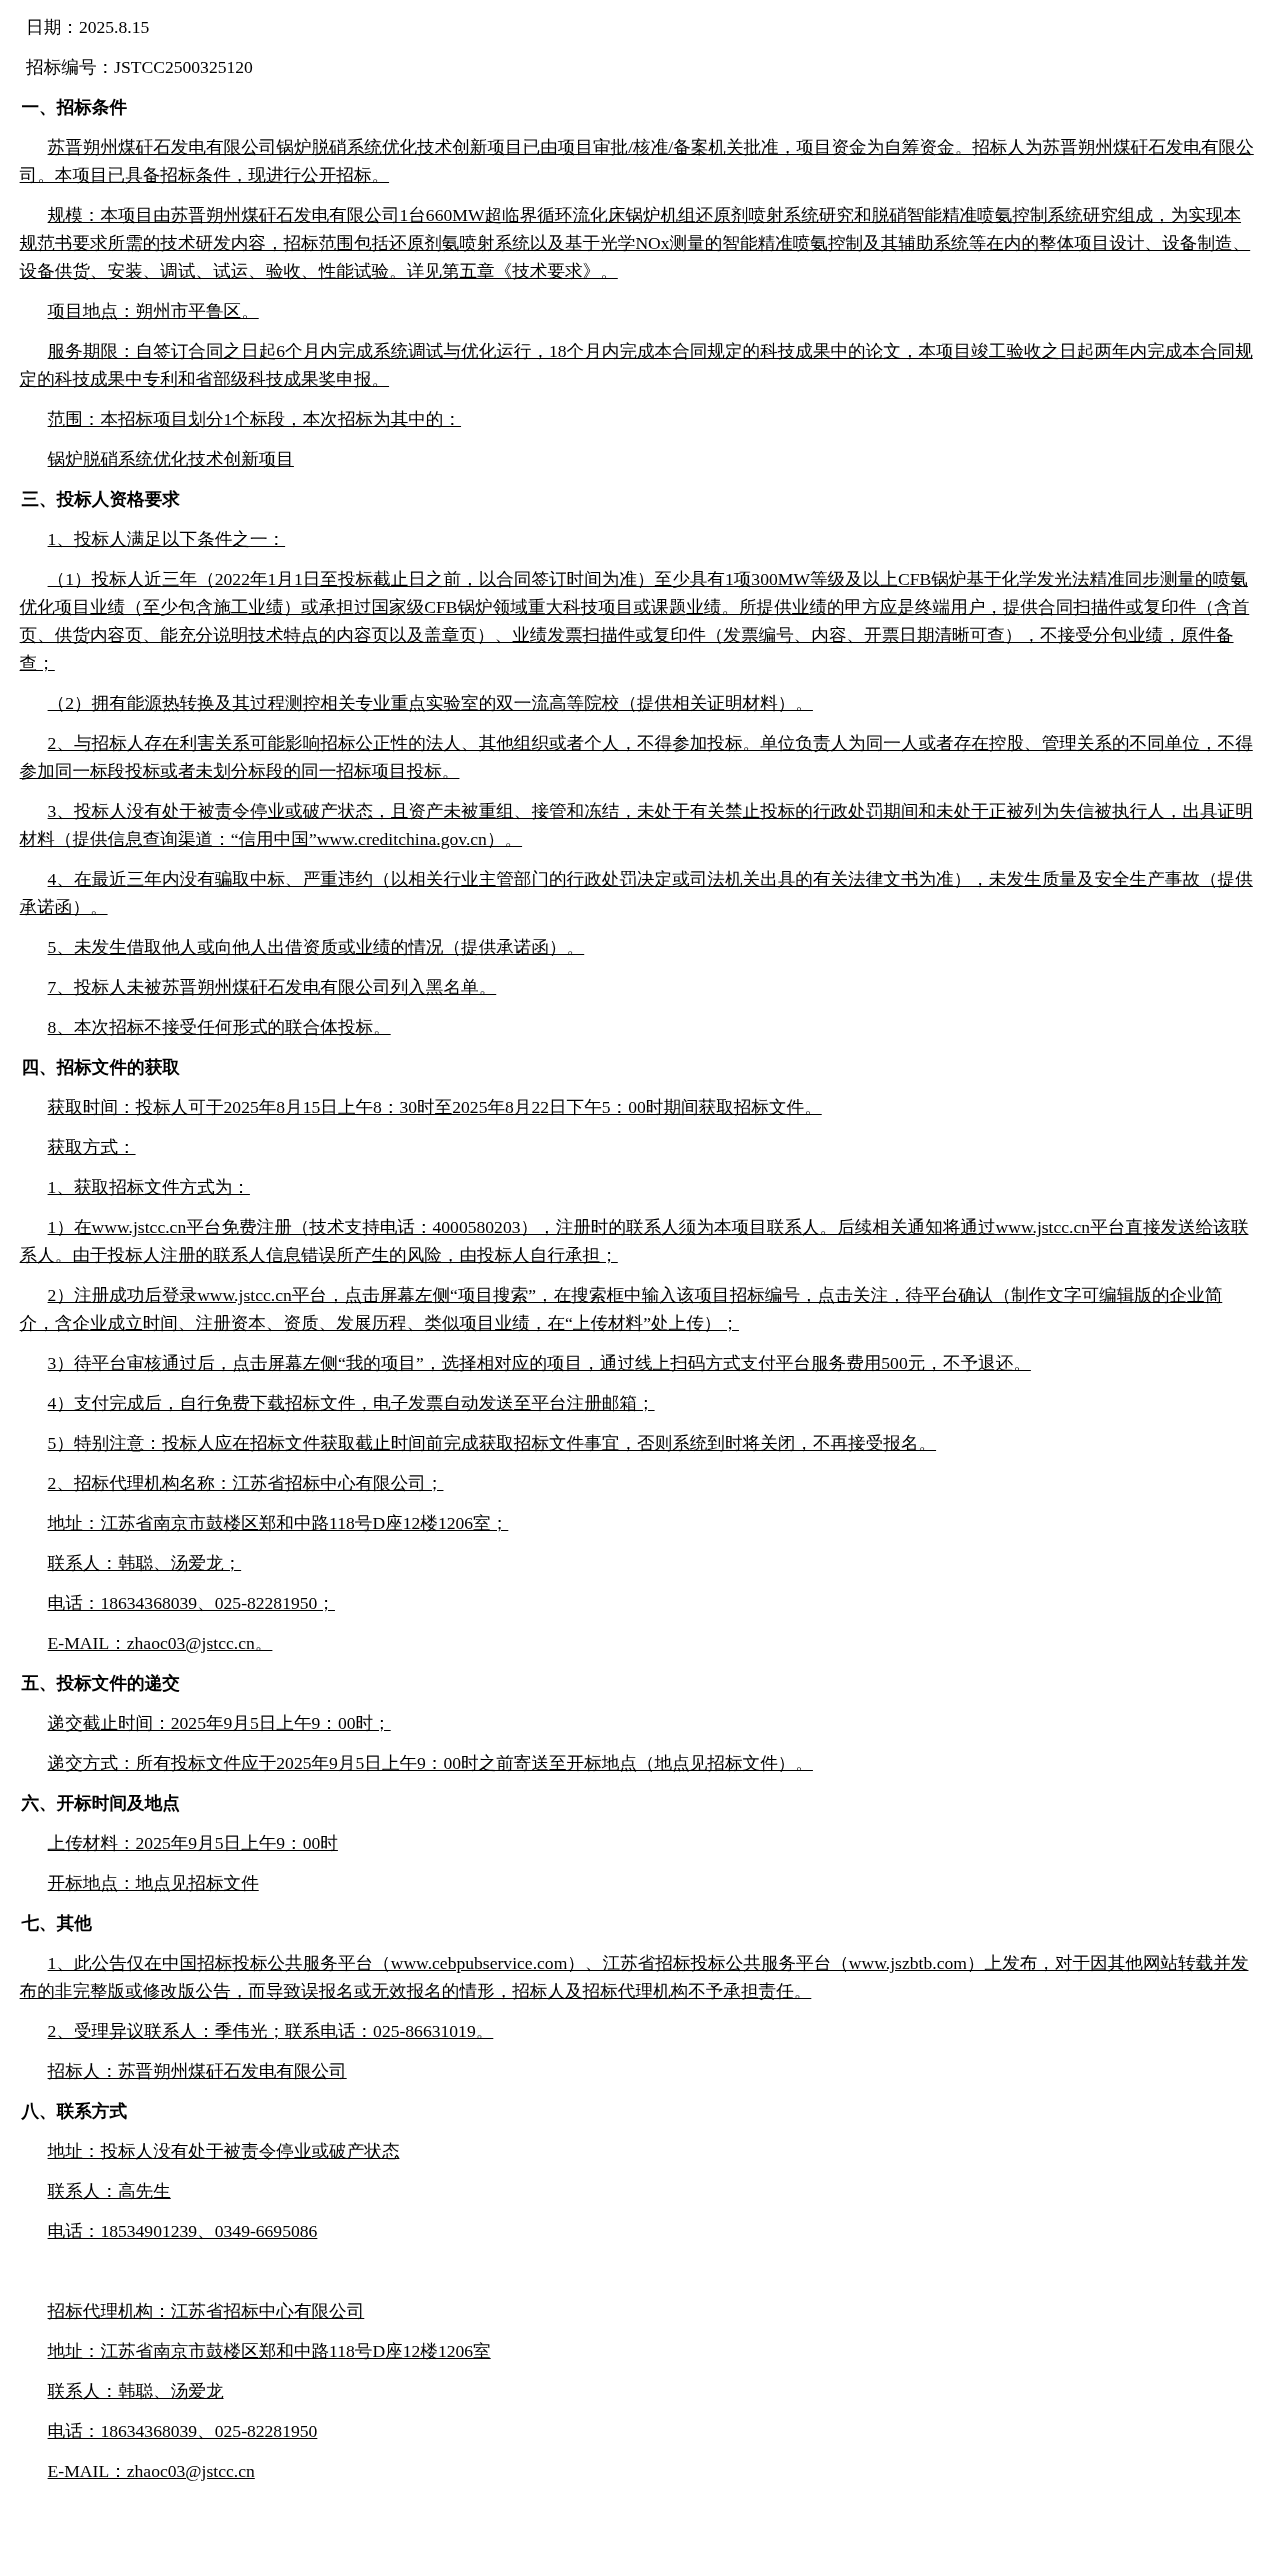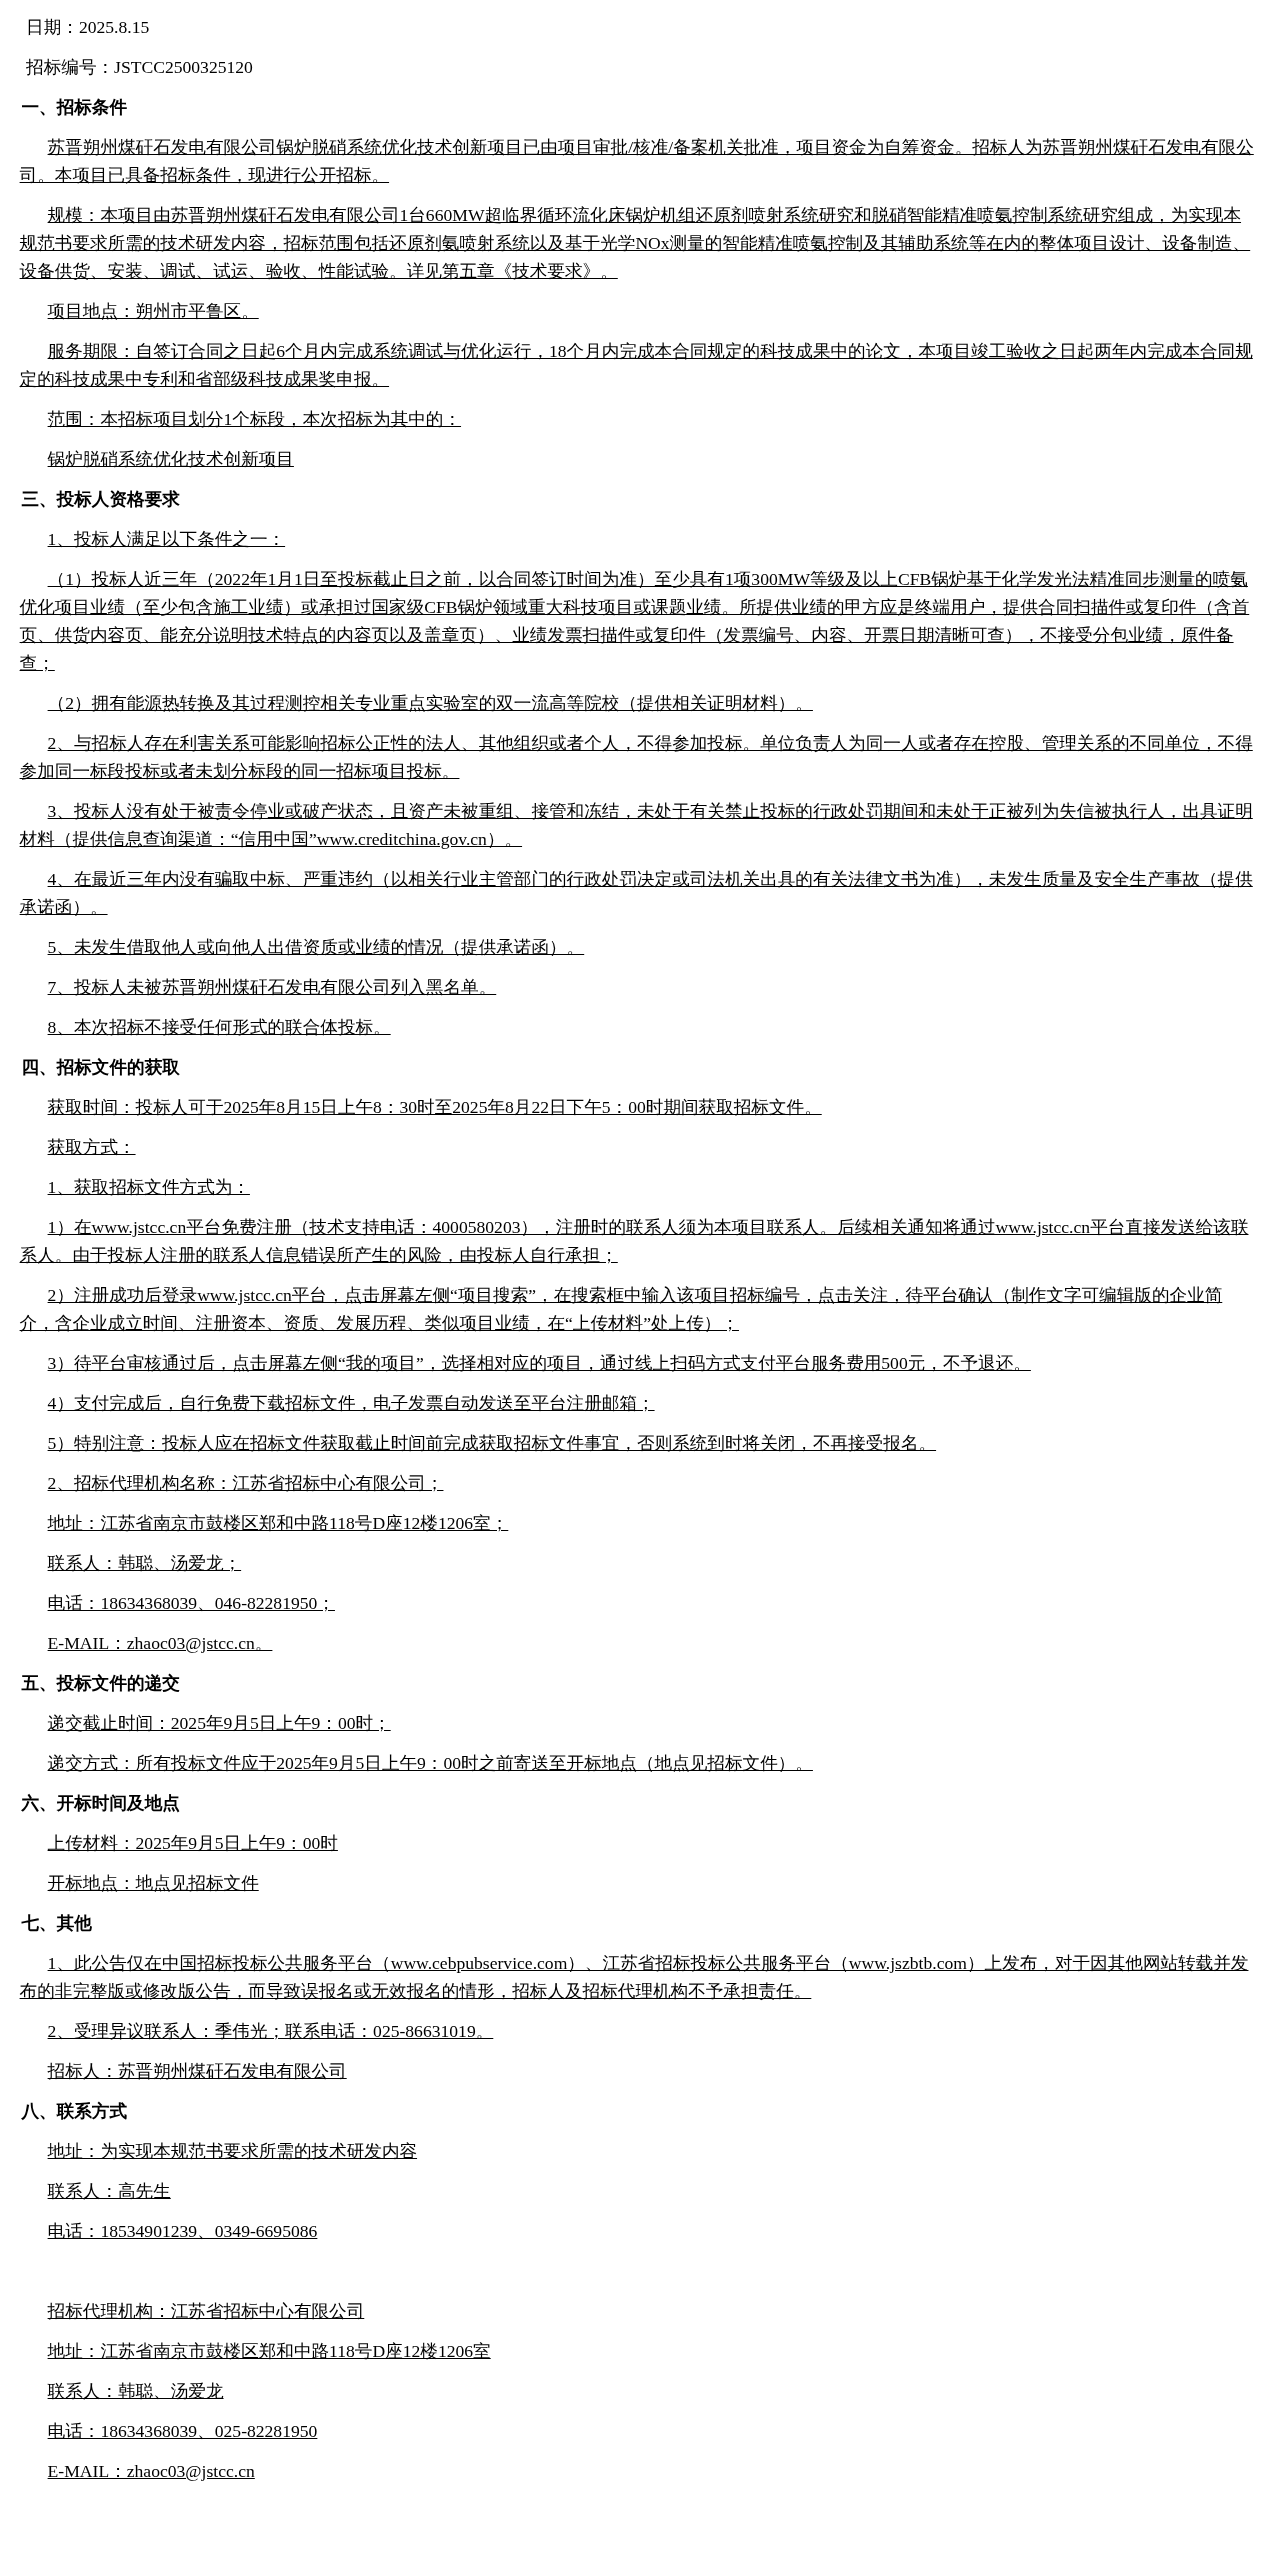--- a/index.html
+++ b/index.html
@@ -66,34 +66,34 @@
     <div class="block para">获取方式：</div>
     <div class="block para">1、获取招标文件方式为：</div>
     <div class="block para">1）在www.jstcc.cn平台免费注册（技术支持电话：4000580203），注册时的联系人须为本项目联系人。后续相关通知将通过www.jstcc.cn平台直接发送给该联系人。由于投标人注册的联系人信息错误所产生的风险，由投标人自行承担；</div>
     <div class="block para">2）注册成功后登录www.jstcc.cn平台，点击屏幕左侧“项目搜索”，在搜索框中输入该项目招标编号，点击关注，待平台确认（制作文字可编辑版的企业简介，含企业成立时间、注册资本、资质、发展历程、类似项目业绩，在“上传材料”处上传）；</div>
     <div class="block para">3）待平台审核通过后，点击屏幕左侧“我的项目”，选择相对应的项目，通过线上扫码方式支付平台服务费用500元，不予退还。</div>
     <div class="block para">4）支付完成后，自行免费下载招标文件，电子发票自动发送至平台注册邮箱；</div>
     <div class="block para">5）特别注意：投标人应在招标文件获取截止时间前完成获取招标文件事宜，否则系统到时将关闭，不再接受报名。</div>
     <div class="block para">2、招标代理机构名称：江苏省招标中心有限公司；</div>
     <div class="block para">地址：江苏省南京市鼓楼区郑和中路118号D座12楼1206室；</div>
     <div class="block para">联系人：韩聪、汤爱龙；</div>
-    <div class="block para">电话：18634368039、046-82281950；</div>
+    <div class="block para">电话：18634368039、025-82281950；</div>
     <div class="block para">E-MAIL：zhaoc03@jstcc.cn。</div>
     <div class="block heading">五、投标文件的递交</div>
     <div class="block para">递交截止时间：2025年9月5日上午9：00时；</div>
     <div class="block para">递交方式：所有投标文件应于2025年9月5日上午9：00时之前寄送至开标地点（地点见招标文件）。</div>
     <div class="block heading">六、开标时间及地点</div>
     <div class="block para">上传材料：2025年9月5日上午9：00时</div>
     <div class="block para">开标地点：地点见招标文件</div>
     <div class="block heading">七、其他</div>
     <div class="block para">1、此公告仅在中国招标投标公共服务平台（www.cebpubservice.com）、江苏省招标投标公共服务平台（www.jszbtb.com）上发布，对于因其他网站转载并发布的非完整版或修改版公告，而导致误报名或无效报名的情形，招标人及招标代理机构不予承担责任。</div>
     <div class="block para">2、受理异议联系人：季伟光；联系电话：025-86631019。</div>
     <div class="block para">招标人：苏晋朔州煤矸石发电有限公司</div>
     <div class="block heading">八、联系方式</div>
-    <div class="block para">地址：为实现本规范书要求所需的技术研发内容</div>
+    <div class="block para">地址：投标人没有处于被责令停业或破产状态</div>
     <div class="block para">联系人：高先生</div>
     <div class="block para">电话：18534901239、0349-6695086</div>
     <div class="spacer"></div>
     <div class="block para">招标代理机构：江苏省招标中心有限公司</div>
     <div class="block para">地址：江苏省南京市鼓楼区郑和中路118号D座12楼1206室</div>
     <div class="block para">联系人：韩聪、汤爱龙</div>
     <div class="block para">电话：18634368039、025-82281950</div>
     <div class="block para">E-MAIL：zhaoc03@jstcc.cn</div>
   </div>
 

